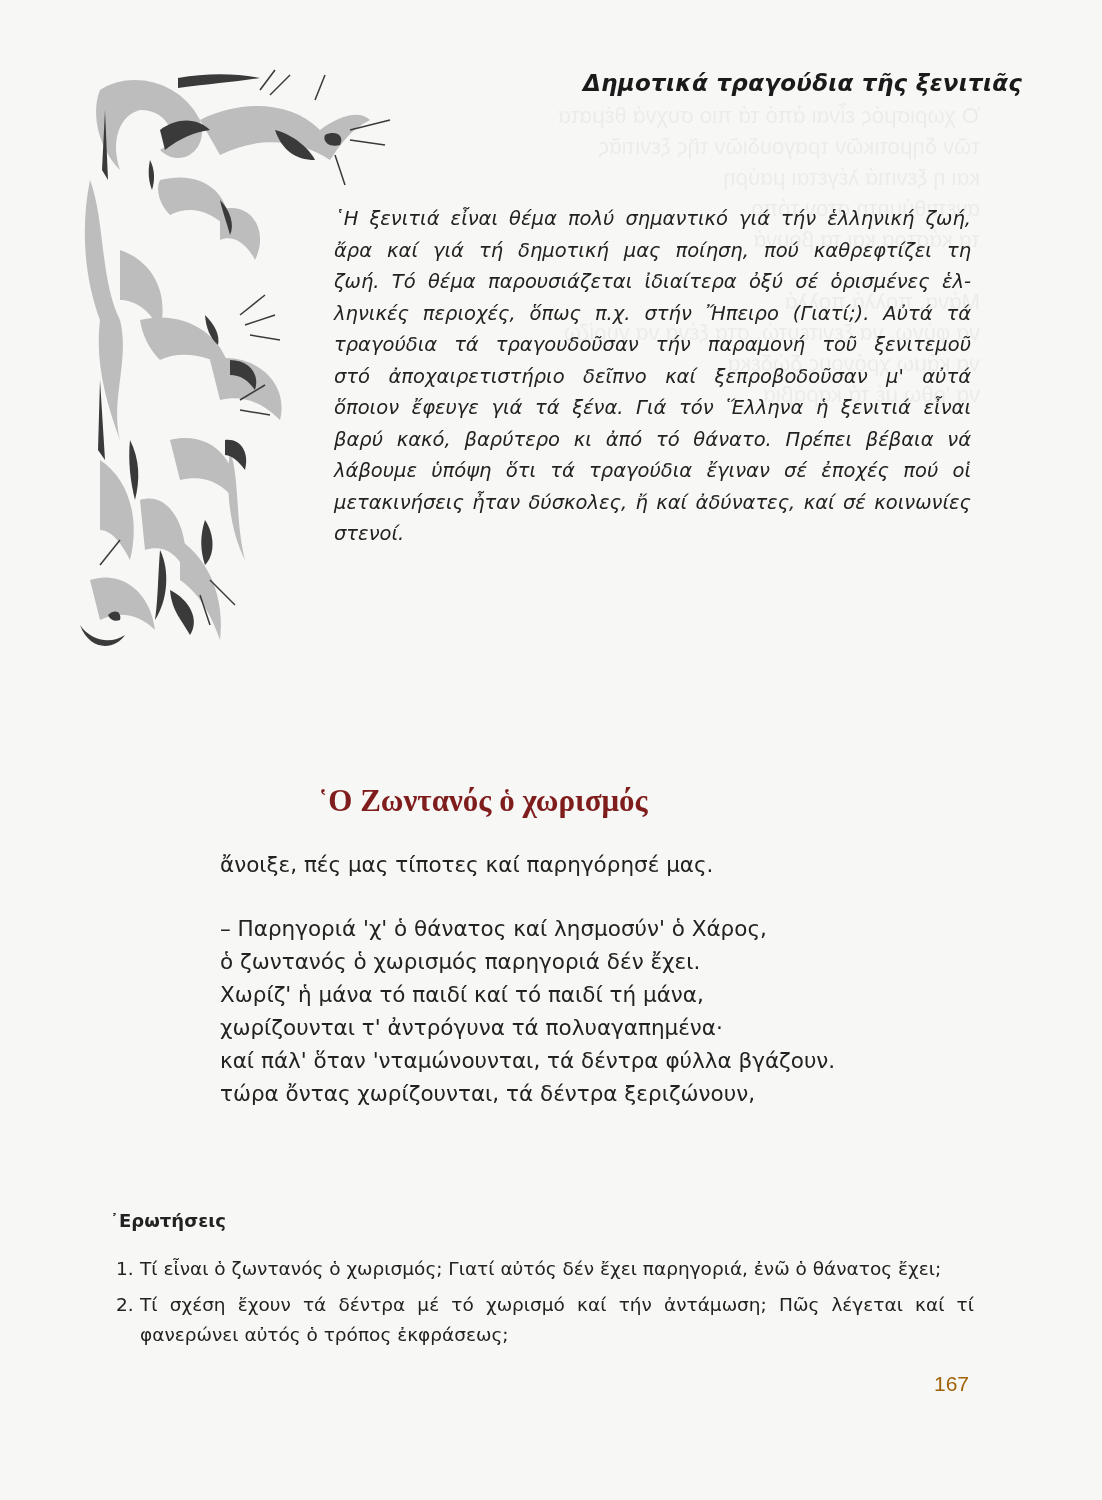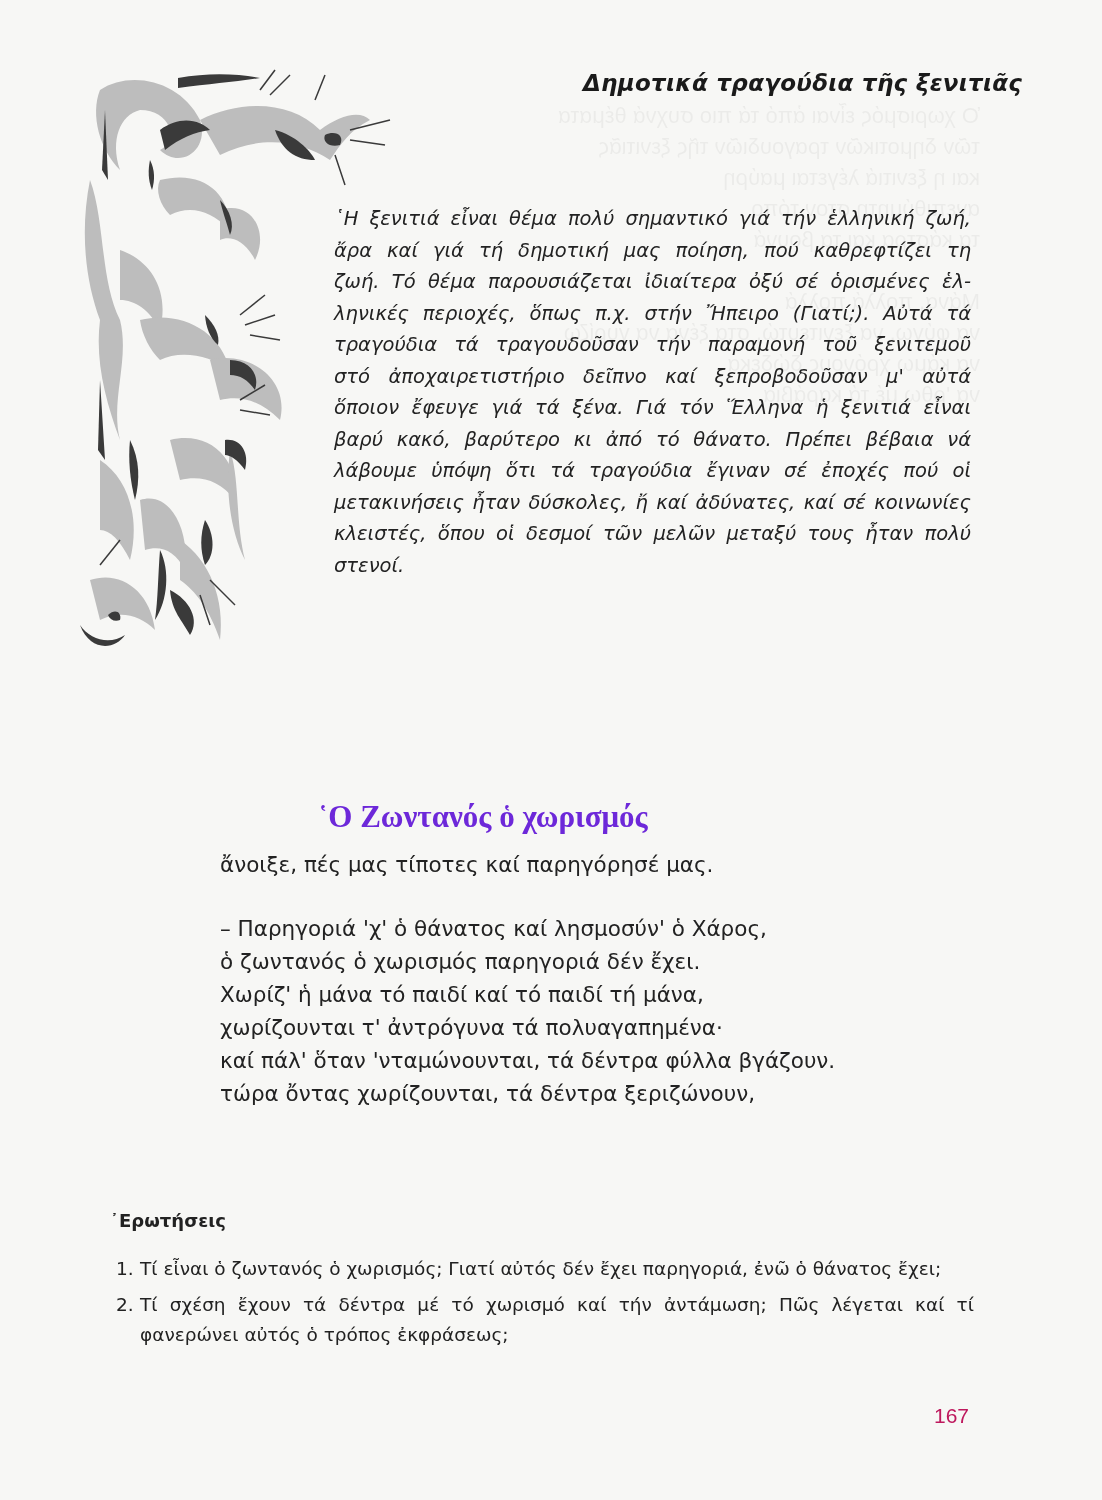--- a/index.html
+++ b/index.html
@@ -36,21 +36,21 @@
     font-family: "DejaVu Sans", sans-serif;
     font-style: italic; font-size: 19.5px; line-height: 31.5px;
     text-align: justify; color: #222;
   }
   .intro .line { display: block; text-align-last: justify; white-space: nowrap; margin-left: 23px; }
   .intro .line.last { text-align-last: left; }
 
   .poem-title {
     position: absolute; left: 318px; top: 783px;
     font-family: "Liberation Serif", "DejaVu Serif", serif;
-    font-size: 31px; font-weight: bold; color: #6d28d9; margin-top: 16px;
+    font-size: 31px; font-weight: bold; color: #7f1d1d;
   }
 
   .poem {
     position: absolute; left: 220px; top: 848px;
     font-family: "DejaVu Sans", sans-serif; font-size: 21.5px; color: #222;
   }
   .poem .v { display: block; height: 33px; line-height: 33px; white-space: nowrap; }
   .poem .gap { height: 31px; }
   .poem .drop { font-weight: bold; font-size: 27px; }
 
@@ -61,22 +61,22 @@
   .questions {
     position: absolute; left: 116px; top: 1254px; width: 858px;
     font-family: "DejaVu Sans", sans-serif; font-size: 18.5px; color: #222;
     margin: 0; padding: 0; list-style: none;
   }
   .questions li { display: flex; margin-bottom: 6px; }
   .questions .num { width: 24px; flex: none; line-height: 30px; }
   .questions .q-text { line-height: 30px; text-align: justify; text-align-last: left; }
 
   .page-number {
-    position: absolute; left: 934px; top: 1404px;
-    font-family: "Liberation Sans", sans-serif; font-size: 21px; color: #be185d;
+    position: absolute; left: 934px; top: 1372px;
+    font-family: "Liberation Sans", sans-serif; font-size: 21px; color: #a16207;
   }
 </style>
 </head>
 <body>
 
 <div class="page">
 
   <div class="bleed">Ὁ χωρισμός εἶναι ἀπό τά πιο συχνά θέματα
 τῶν δημοτικῶν τραγουδιῶν τῆς ξενιτιᾶς
 και η ξενιτιά λέγεται μαύρη
@@ -148,21 +148,20 @@
     <span class="line">῾Η ξενιτιά εἶναι θέμα πολύ σημαντικό γιά τήν ἑλληνική ζωή,</span>
     <span class="line">ἄρα καί γιά τή δημοτική μας ποίηση, πού καθρεφτίζει τη</span>
     <span class="line">ζωή. Τό θέμα παρουσιάζεται ἰδιαίτερα ὀξύ σέ ὁρισμένες ἑλ-</span>
     <span class="line">ληνικές περιοχές, ὅπως π.χ. στήν Ἤπειρο (Γιατί;). Αὐτά τά</span>
     <span class="line">τραγούδια τά τραγουδοῦσαν τήν παραμονή τοῦ ξενιτεμοῦ</span>
     <span class="line">στό ἀποχαιρετιστήριο δεῖπνο καί ξεπροβοδοῦσαν μ' αὐτά</span>
     <span class="line">ὅποιον ἔφευγε γιά τά ξένα. Γιά τόν Ἕλληνα ἡ ξενιτιά εἶναι</span>
     <span class="line">βαρύ κακό, βαρύτερο κι ἀπό τό θάνατο. Πρέπει βέβαια νά</span>
     <span class="line">λάβουμε ὑπόψη ὅτι τά τραγούδια ἔγιναν σέ ἐποχές πού οἱ</span>
     <span class="line">μετακινήσεις ἦταν δύσκολες, ἤ καί ἀδύνατες, καί σέ κοινωνίες</span>
-    <span class="line">κλειστές, ὅπου οἱ δεσμοί τῶν μελῶν μεταξύ τους ἦταν πολύ</span>
     <span class="line last">στενοί.</span>
   </div>
 
   <div class="poem-title">῾Ο Ζωντανός ὁ χωρισμός</div>
 
   <div class="poem">
     <span class="v">ἄνοιξε, πές μας τίποτες καί παρηγόρησέ μας.</span>
     <span class="v gap"></span>
     <span class="v">– Παρηγοριά 'χ' ὁ θάνατος καί λησμοσύν' ὁ Χάρος,</span>
     <span class="v">ὁ ζωντανός ὁ χωρισμός παρηγοριά δέν ἔχει.</span>

